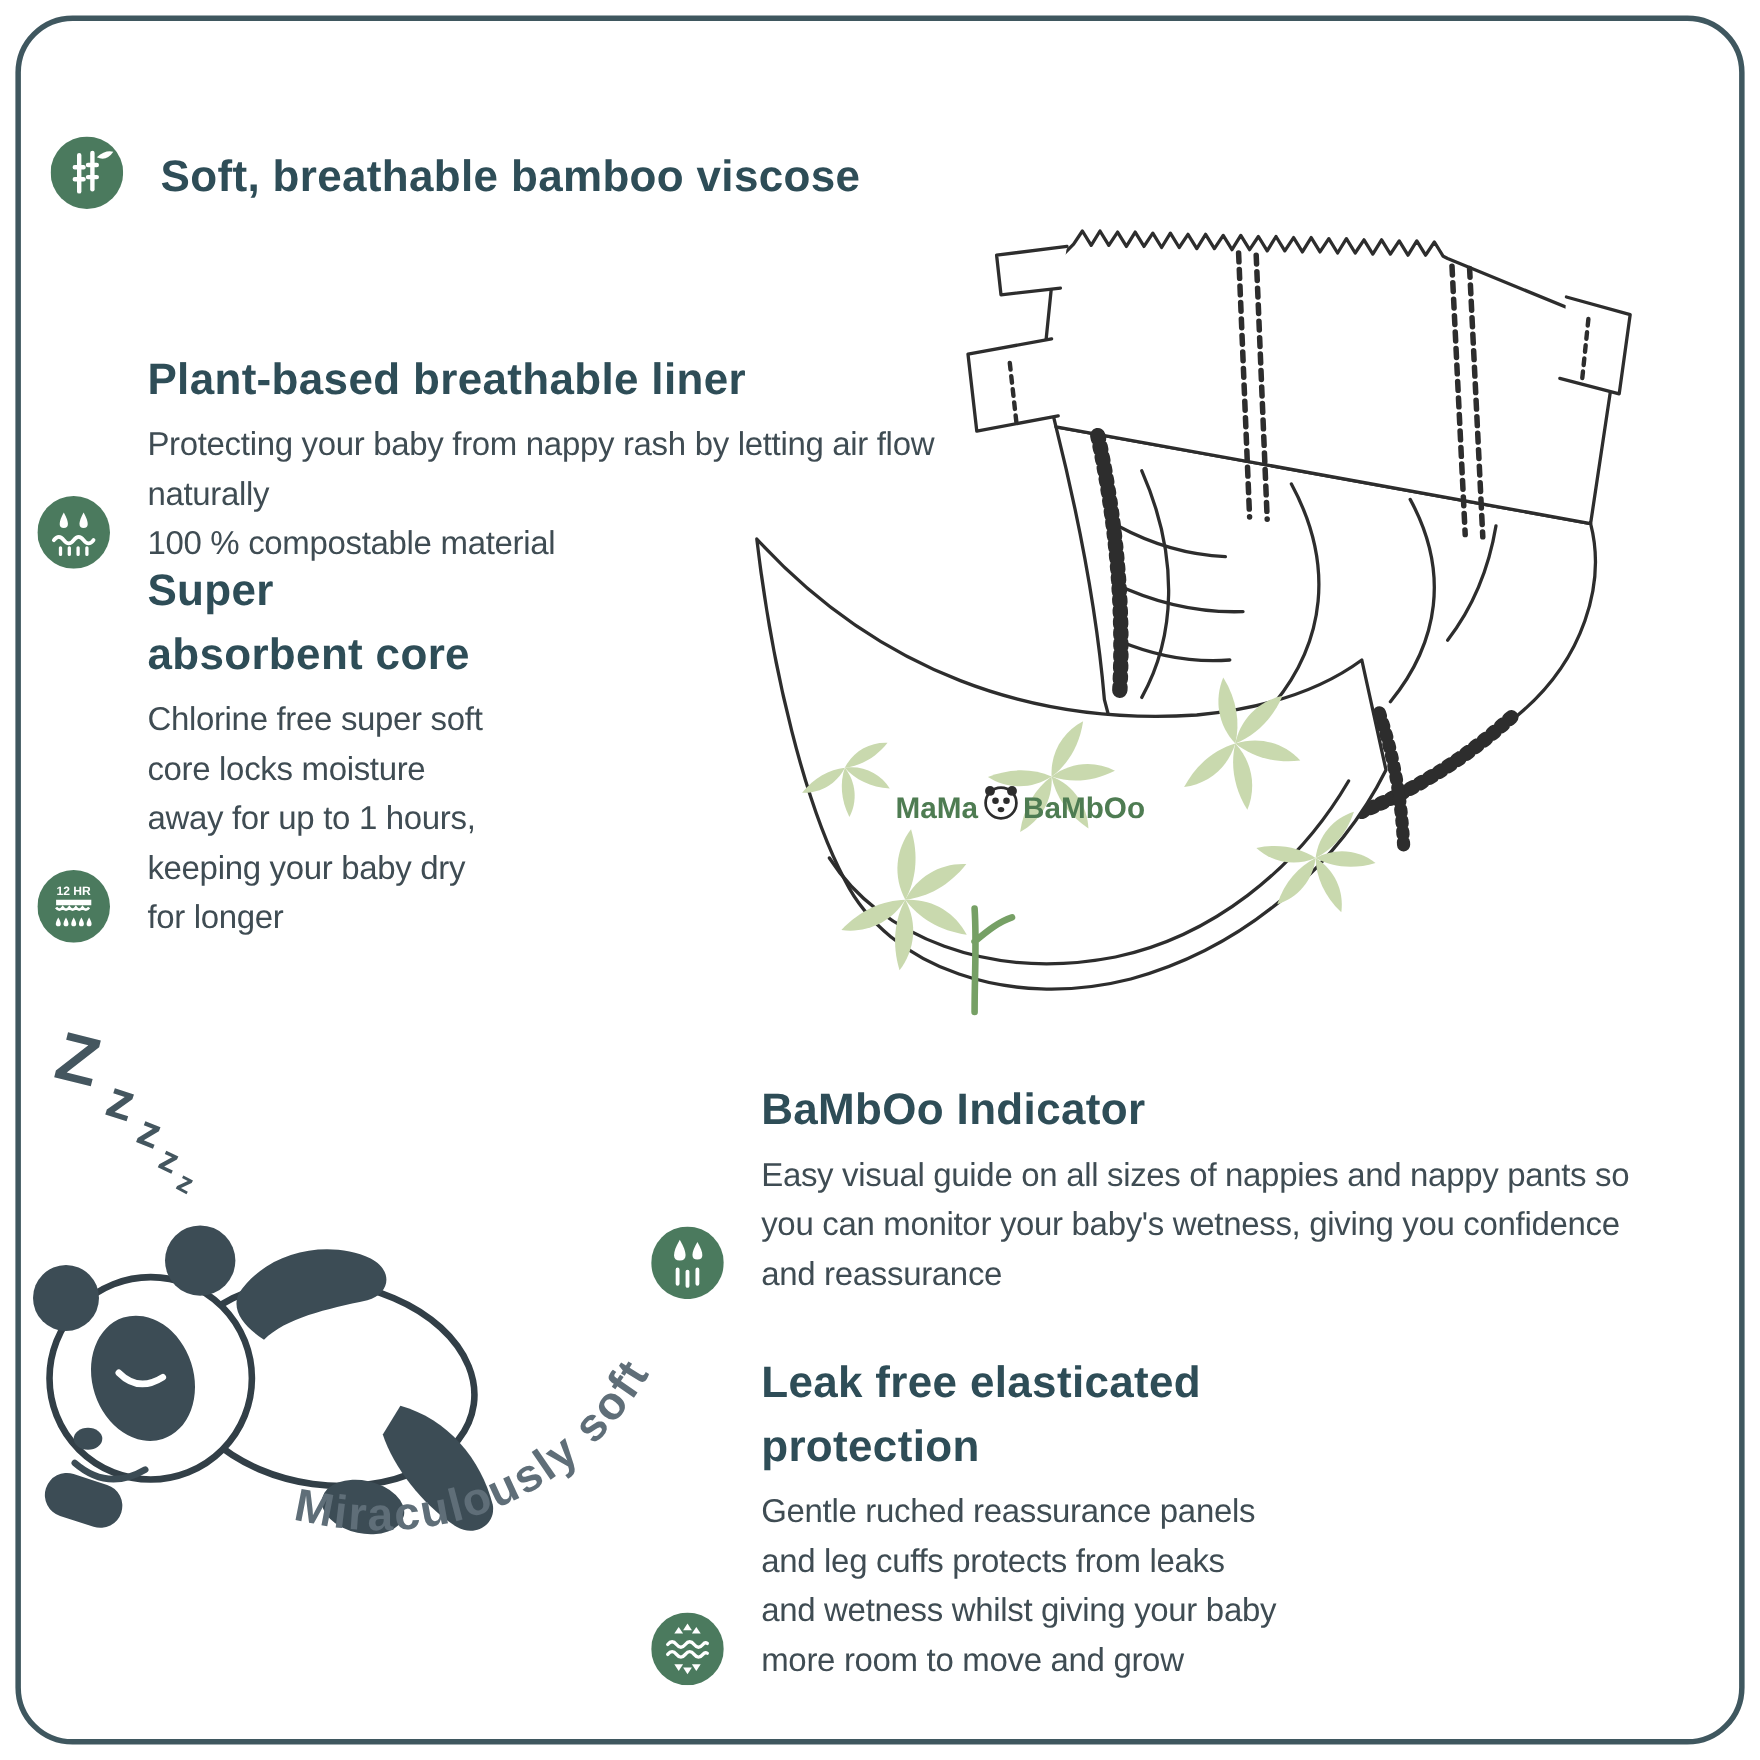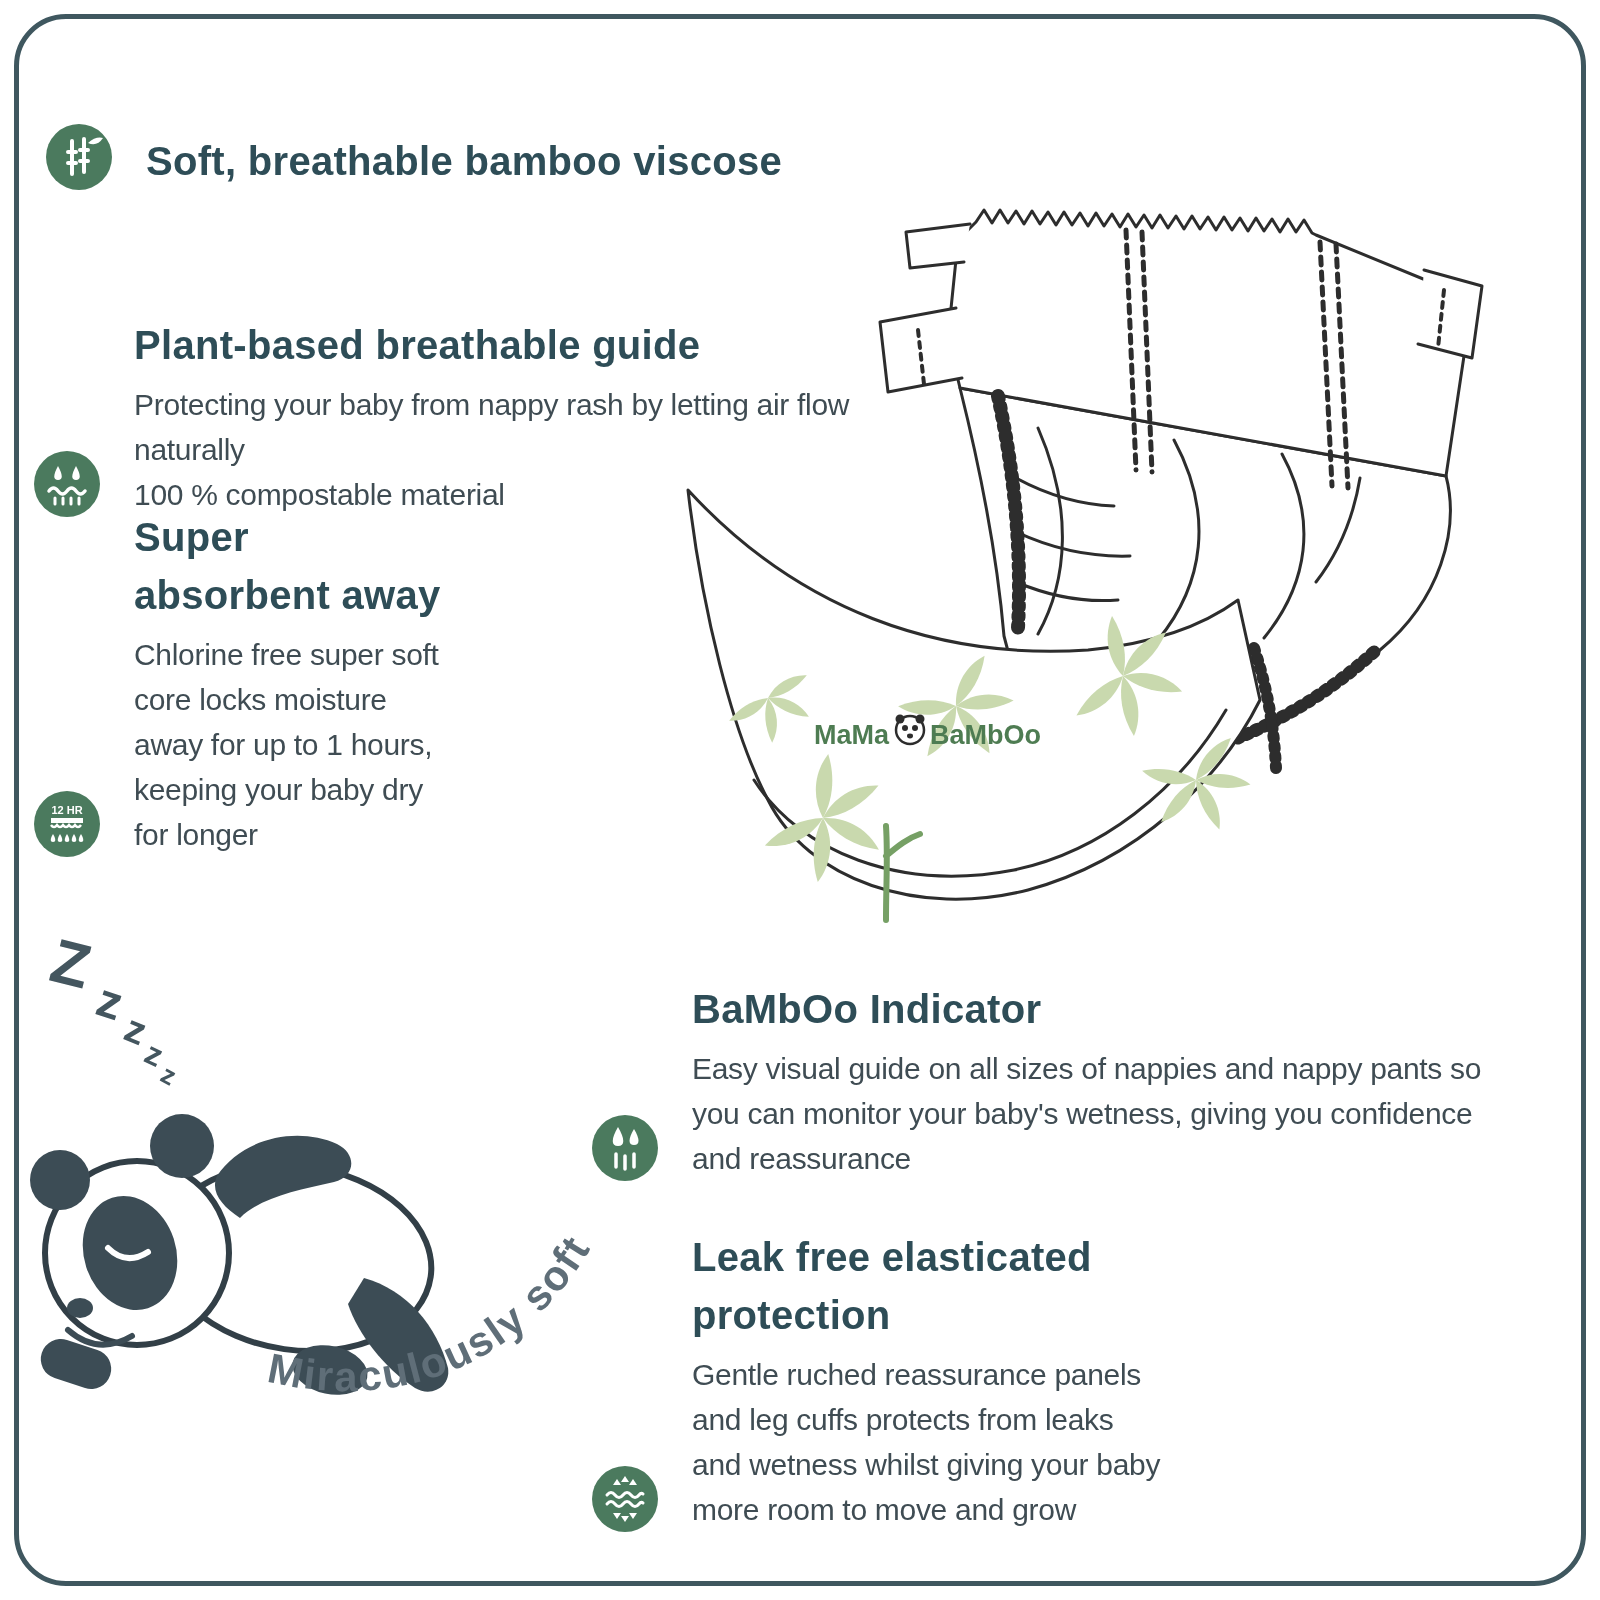--- a/index.html
+++ b/index.html
@@ -62,21 +62,21 @@
       <circle cx="33" cy="33" r="33" fill="#4b7a5e"></circle>
       <path d="M24,15 c-5,9 -5,14 0,14 c5,0 5,-5 0,-14 Z" fill="#fff"></path>
       <path d="M42,15 c-5,9 -5,14 0,14 c5,0 5,-5 0,-14 Z" fill="#fff"></path>
       <path d="M15,40 q4.5,-6 9,0 q4.5,6 9,0 q4.5,-6 9,0 q4.5,6 9,0" stroke="#fff" stroke-width="3.5" fill="none" stroke-linecap="round"></path>
       <g stroke="#fff" stroke-width="3" stroke-linecap="round">
         <path d="M21,47 v6 M29,47 v6 M37,47 v6 M45,47 v6"></path>
       </g>
     </svg>
   </div>
   <div class="ftext">
-    <h2 class="ftitle">Plant-based breathable guide</h2>
+    <h2 class="ftitle">Plant-based breathable liner</h2>
     <p class="fdesc">Protecting your baby from nappy rash by letting air flow
 naturally
 100 % compostable material</p>
   </div>
 </section>
 
 <section class="feature f3">
   <div class="icon-circle">
     <svg viewBox="0 0 66 66">
       <circle cx="33" cy="33" r="33" fill="#4b7a5e"></circle>
@@ -87,21 +87,21 @@
         <path d="M19,43 c-3,5 -3,8 0,8 c3,0 3,-3 0,-8 Z"></path>
         <path d="M26,43 c-3,5 -3,8 0,8 c3,0 3,-3 0,-8 Z"></path>
         <path d="M33,43 c-3,5 -3,8 0,8 c3,0 3,-3 0,-8 Z"></path>
         <path d="M40,43 c-3,5 -3,8 0,8 c3,0 3,-3 0,-8 Z"></path>
         <path d="M47,43 c-3,5 -3,8 0,8 c3,0 3,-3 0,-8 Z"></path>
       </g>
     </svg>
   </div>
   <div class="ftext">
     <h2 class="ftitle">Super
-absorbent away</h2>
+absorbent core</h2>
     <p class="fdesc">Chlorine free super soft
 core locks moisture
 away for up to 1 hours,
 keeping your baby dry
 for longer</p>
   </div>
 </section>
 
 <section class="feature f4">
   <div class="icon-circle">

